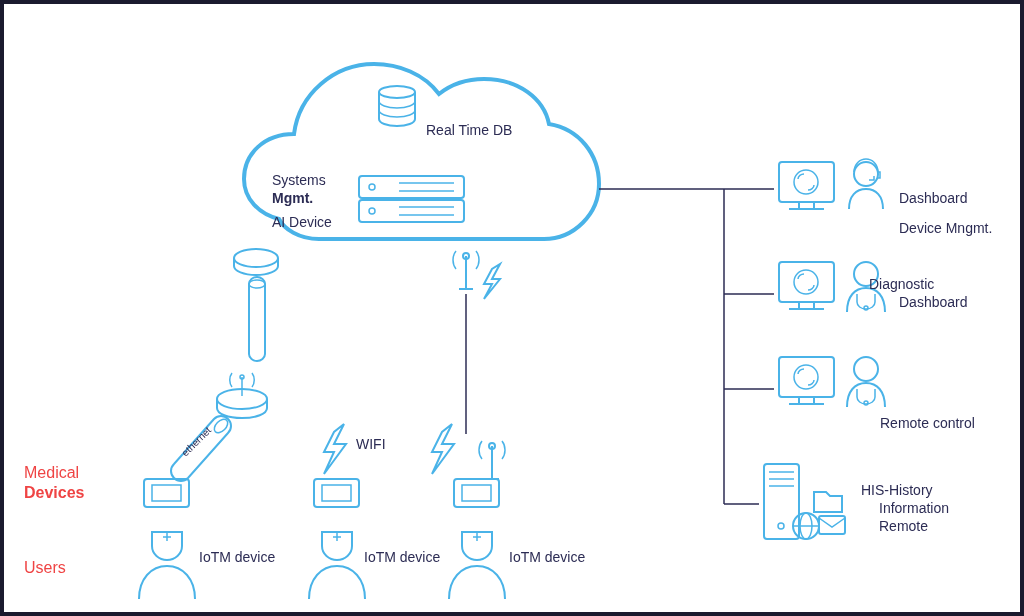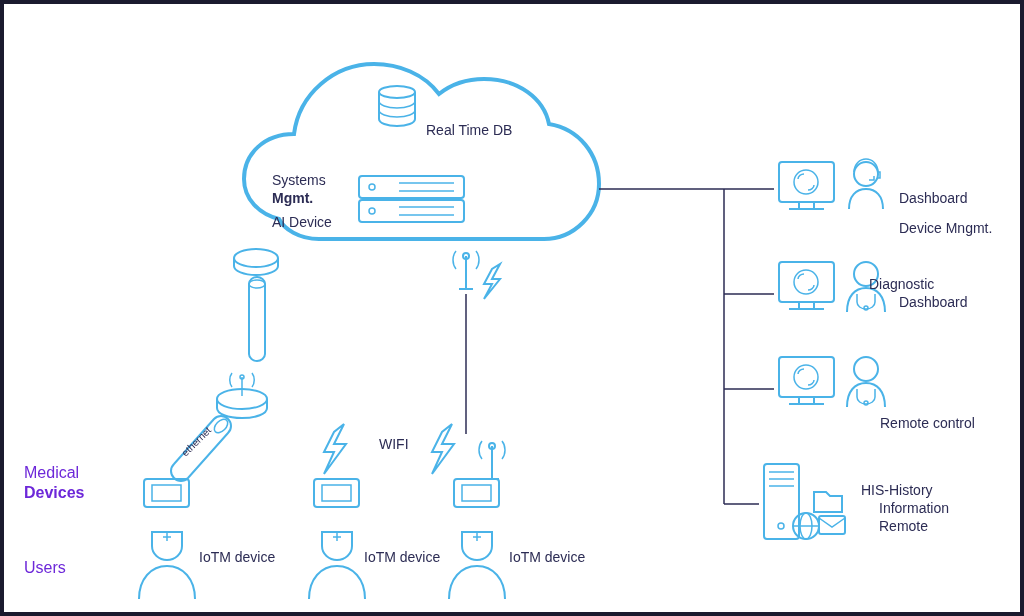--- a/index.html
+++ b/index.html
@@ -16,21 +16,21 @@
       width: 100%;
       height: 100%;
       text-align: right;
     }
     .label {
       position: absolute;
       color: #2c2c54;
       font-size: 14px;
     }
     .label-left {
-      color: #6d28d9;
+      color: #ef4444;
       font-size: 16px;
     }
     svg.diagram {
       position: absolute;
       top: 0;
       left: 0;
       width: 100%;
       height: 100%;
     }
     .icon-stroke {
@@ -231,21 +231,21 @@
 <div class="label" style="left:422px; top:118px;">Real Time DB</div>
 <div class="label" style="left:268px; top:168px;">Systems</div>
 <div class="label" style="left:268px; top:186px;font-weight:bold;">Mgmt.</div>
 <div class="label" style="left:268px; top:210px;">AI Device</div>
 
 <div class="label label-left" style="left:20px; top:460px;">Medical</div>
 <div class="label label-left" style="left:20px; top:480px;font-weight:bold;">Devices</div>
 <div class="label label-left" style="left:20px; top:555px;">Users</div>
 
 <div class="label" style="left:174px; top:432px; font-size:10px; transform:rotate(-45deg);">ethernet</div>
-<div class="label" style="left:352px; top:432px;margin-left:23px;">WIFI</div>
+<div class="label" style="left:352px; top:432px;">WIFI</div>
 
 <div class="label" style="left:195px; top:545px;">IoTM device</div>
 <div class="label" style="left:360px; top:545px;">IoTM device</div>
 <div class="label" style="left:505px; top:545px;">IoTM device</div>
 
 <div class="label" style="left:895px; top:168px;margin-top:48px;">Device Mngmt.</div>
 <div class="label" style="left:895px; top:186px;">Dashboard</div>
 
 <div class="label" style="left:865px; top:272px;">Diagnostic</div>
 <div class="label" style="left:895px; top:290px;">Dashboard</div>

